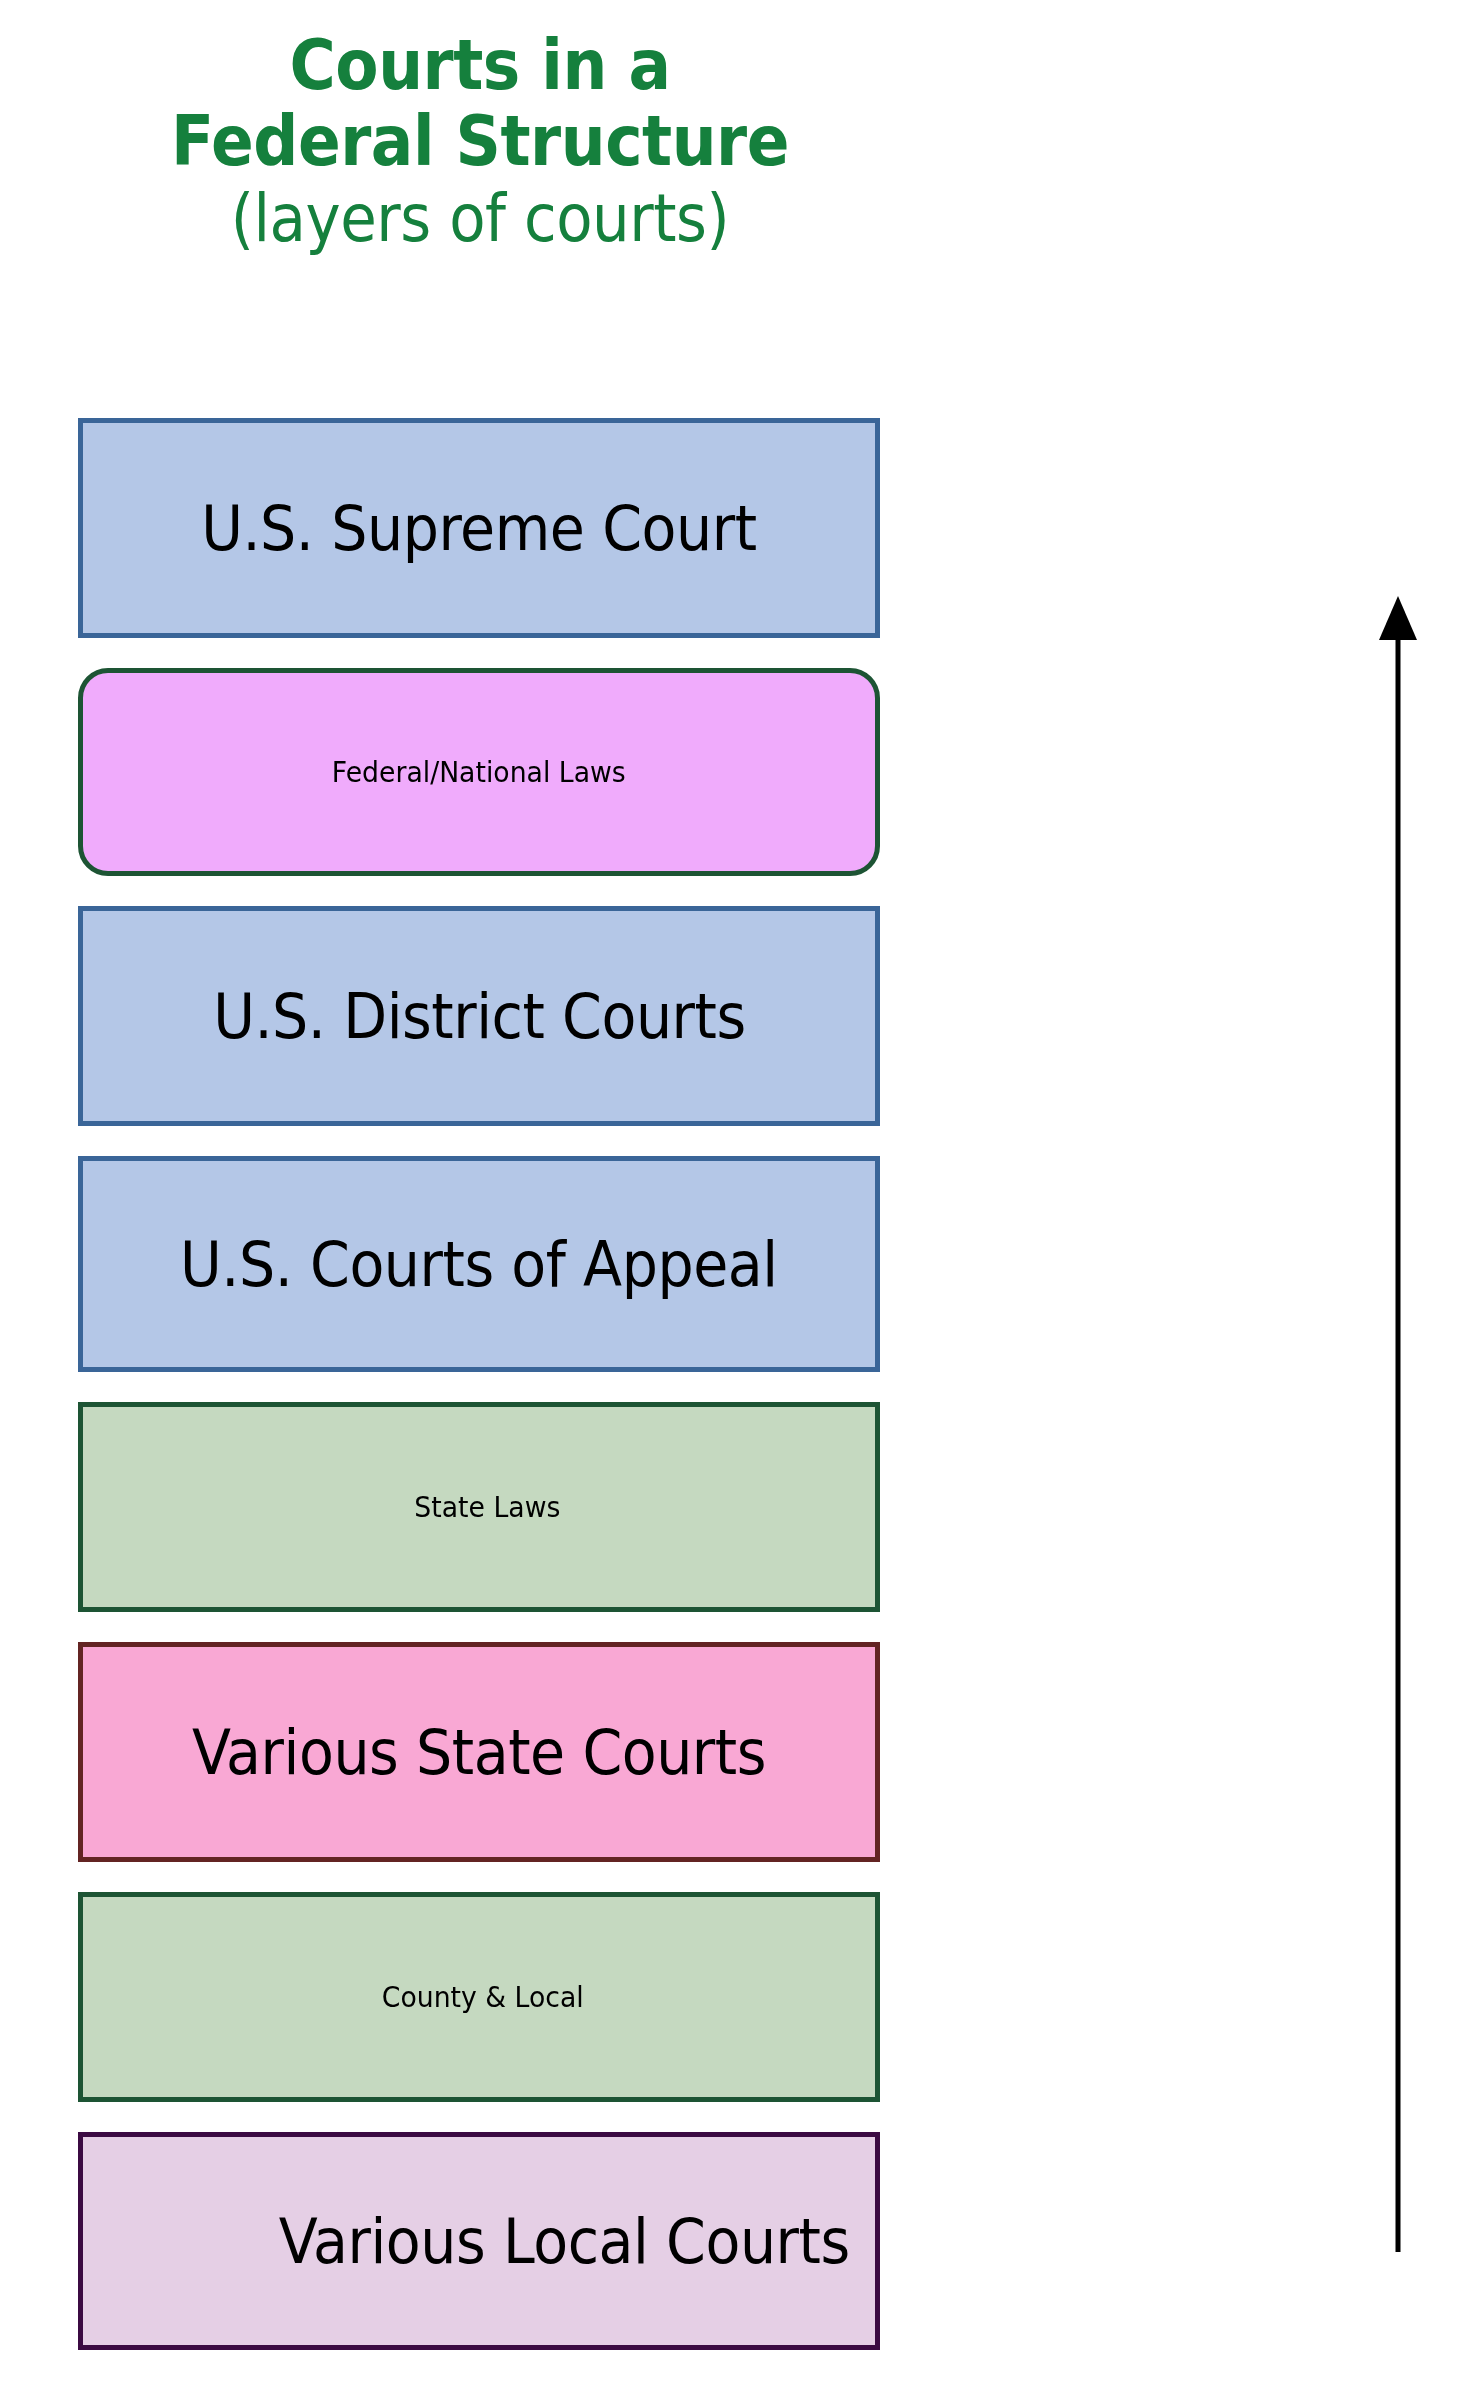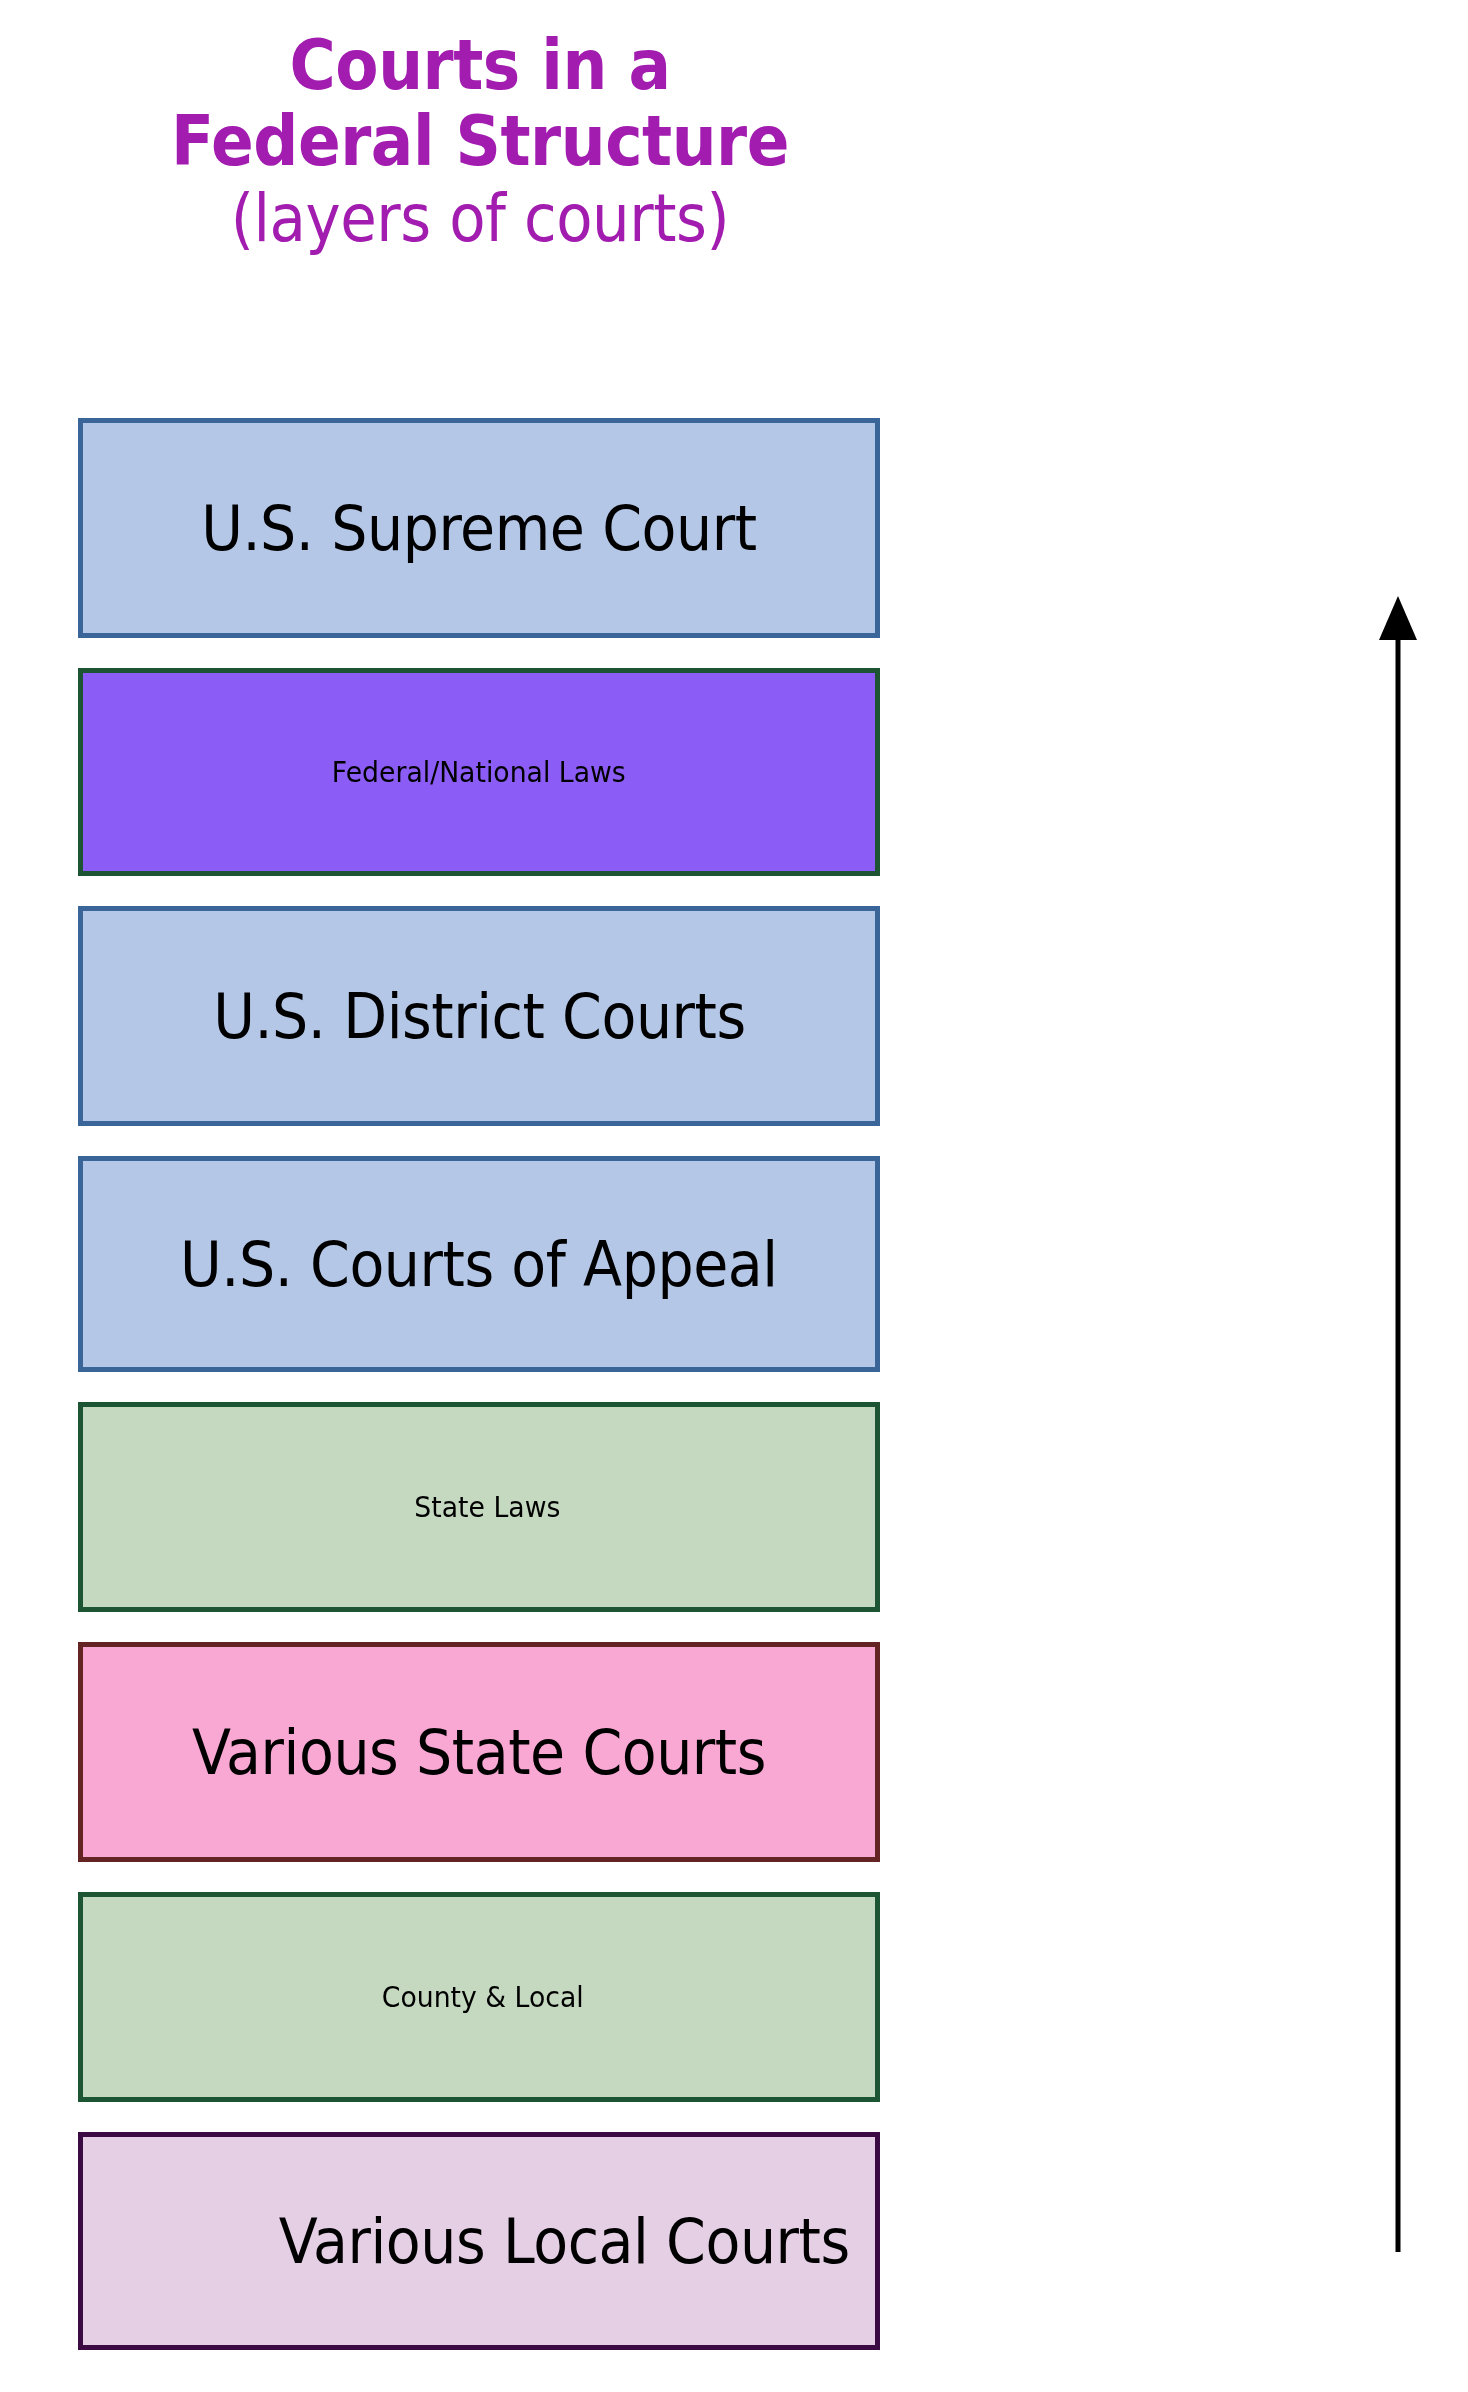--- a/index.html
+++ b/index.html
@@ -20,21 +20,21 @@
     inset: 0;
   }
 
   
   #title-block {
     position: absolute;
     left: 0;
     top: 28px;
     width: 960px;
     text-align: center;
-    color: #a21caf;
+    color: #15803d;
     line-height: 1.08;
   }
   .title-line {
     display: block;
     font-family: "DejaVu Sans", "Liberation Sans", sans-serif;
     font-weight: bold;
     font-size: 70px;
     letter-spacing: -0.5px;
     transform: scaleX(0.90);
     transform-origin: center center;
@@ -106,21 +106,21 @@
   <div id="title-block">
     <span class="title-line">Courts in a</span>
     <span class="title-line">Federal Structure</span>
     <span class="title-sub">(layers of courts)</span>
   </div>
 
   <div id="box-stack">
       <div class="layer-box size-court" style="background: rgb(180, 199, 231); border-color: rgb(58, 101, 152); height: 220px;">
         <span class="layer-label">U.S. Supreme Court</span>
       </div>
-      <div class="layer-box size-law" style="background: #8b5cf6; border-color: rgb(29, 84, 52); height: 208px;">
+      <div class="layer-box size-law" style="background: #f0abfc; border-color: rgb(29, 84, 52); height: 208px; border-radius: 30px;">
         <span class="layer-label">Federal/National Laws</span>
       </div>
       <div class="layer-box size-court" style="background: rgb(180, 199, 231); border-color: rgb(58, 101, 152); height: 220px;">
         <span class="layer-label">U.S. District Courts</span>
       </div>
       <div class="layer-box size-court" style="background: rgb(180, 199, 231); border-color: rgb(58, 101, 152); height: 216px;">
         <span class="layer-label">U.S. Courts of Appeal</span>
       </div>
       <div class="layer-box size-law" style="background: rgb(197, 217, 192); border-color: rgb(29, 84, 52); height: 210px; padding-left: 16px;">
         <span class="layer-label">State Laws</span>

